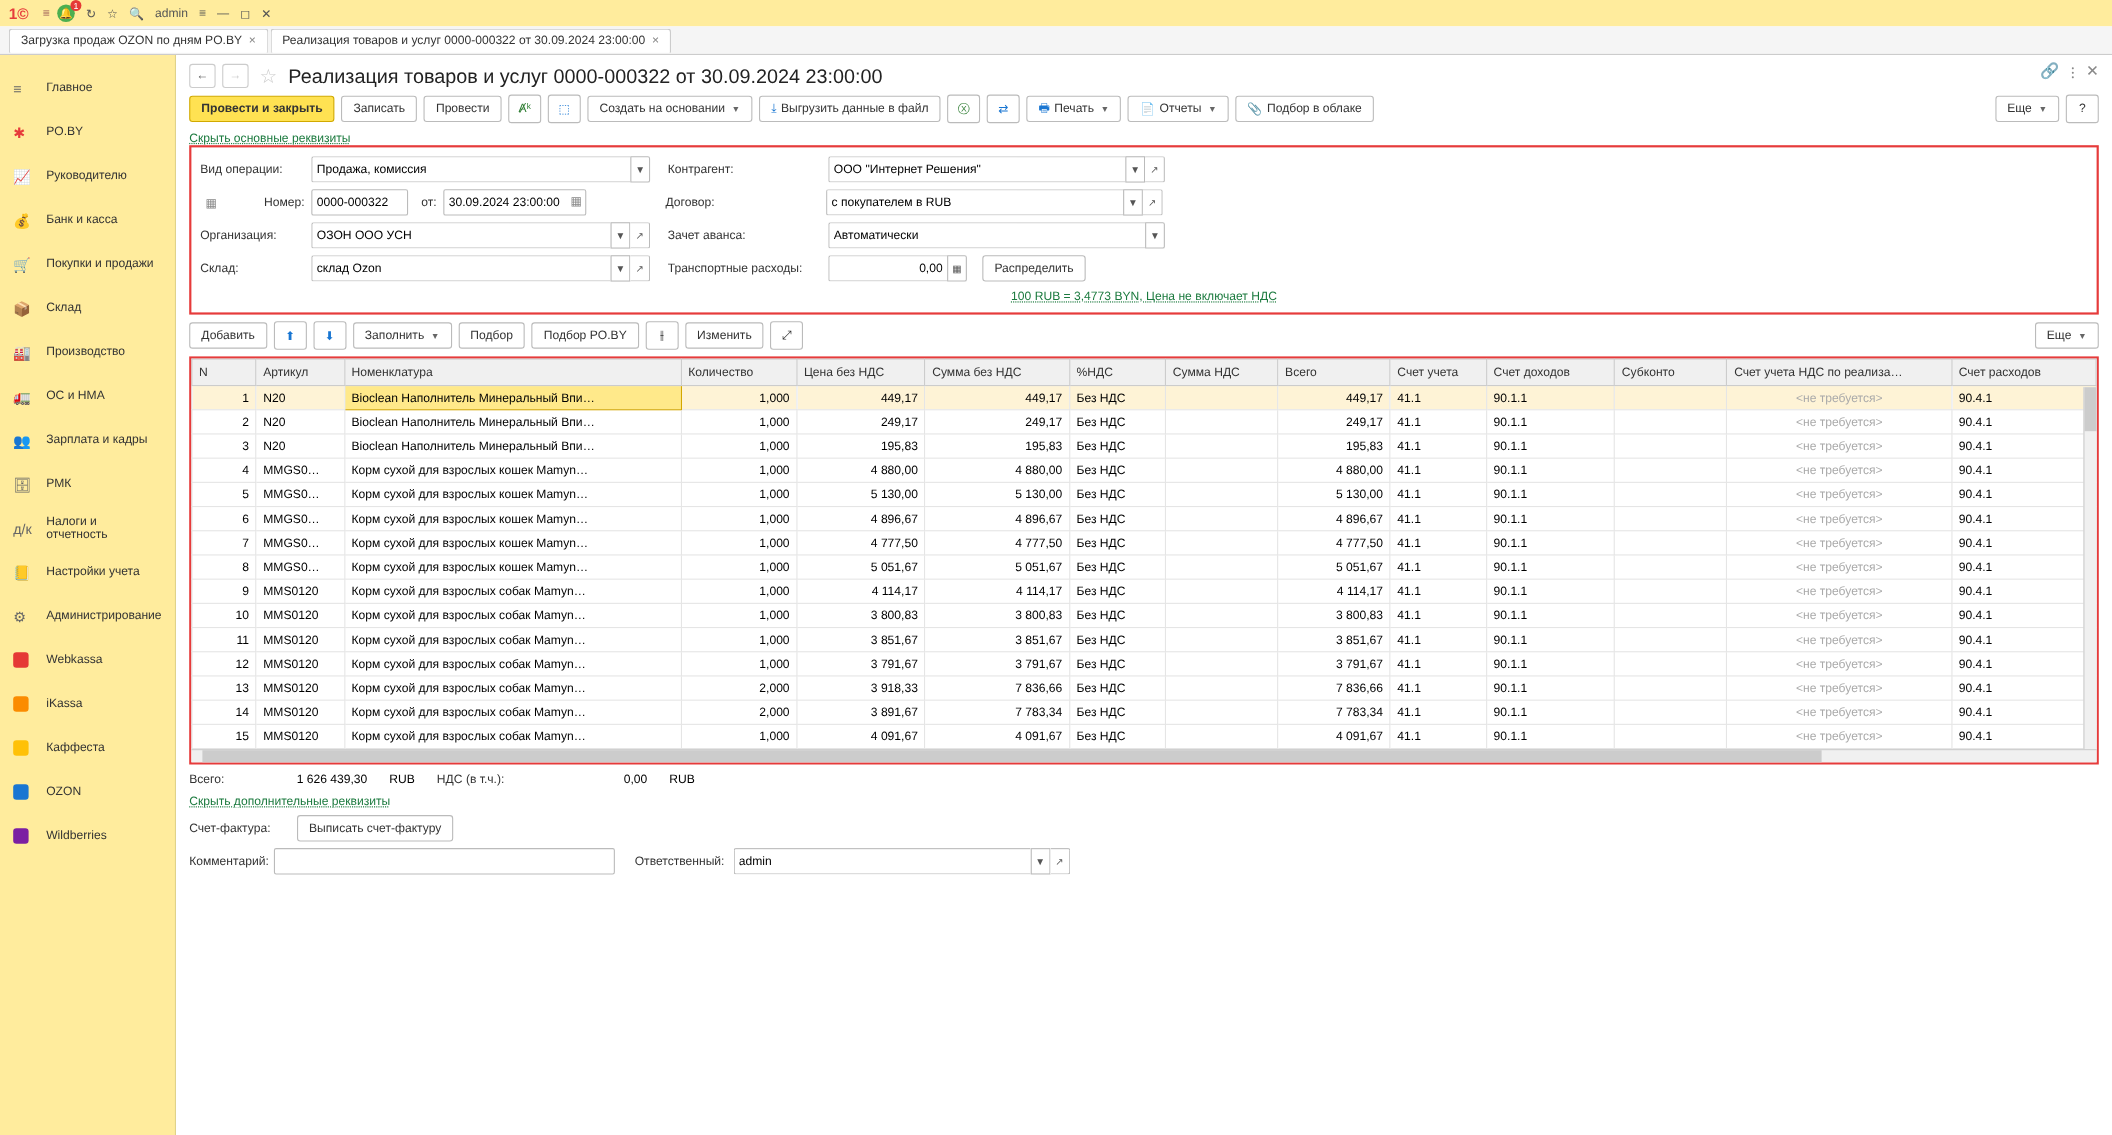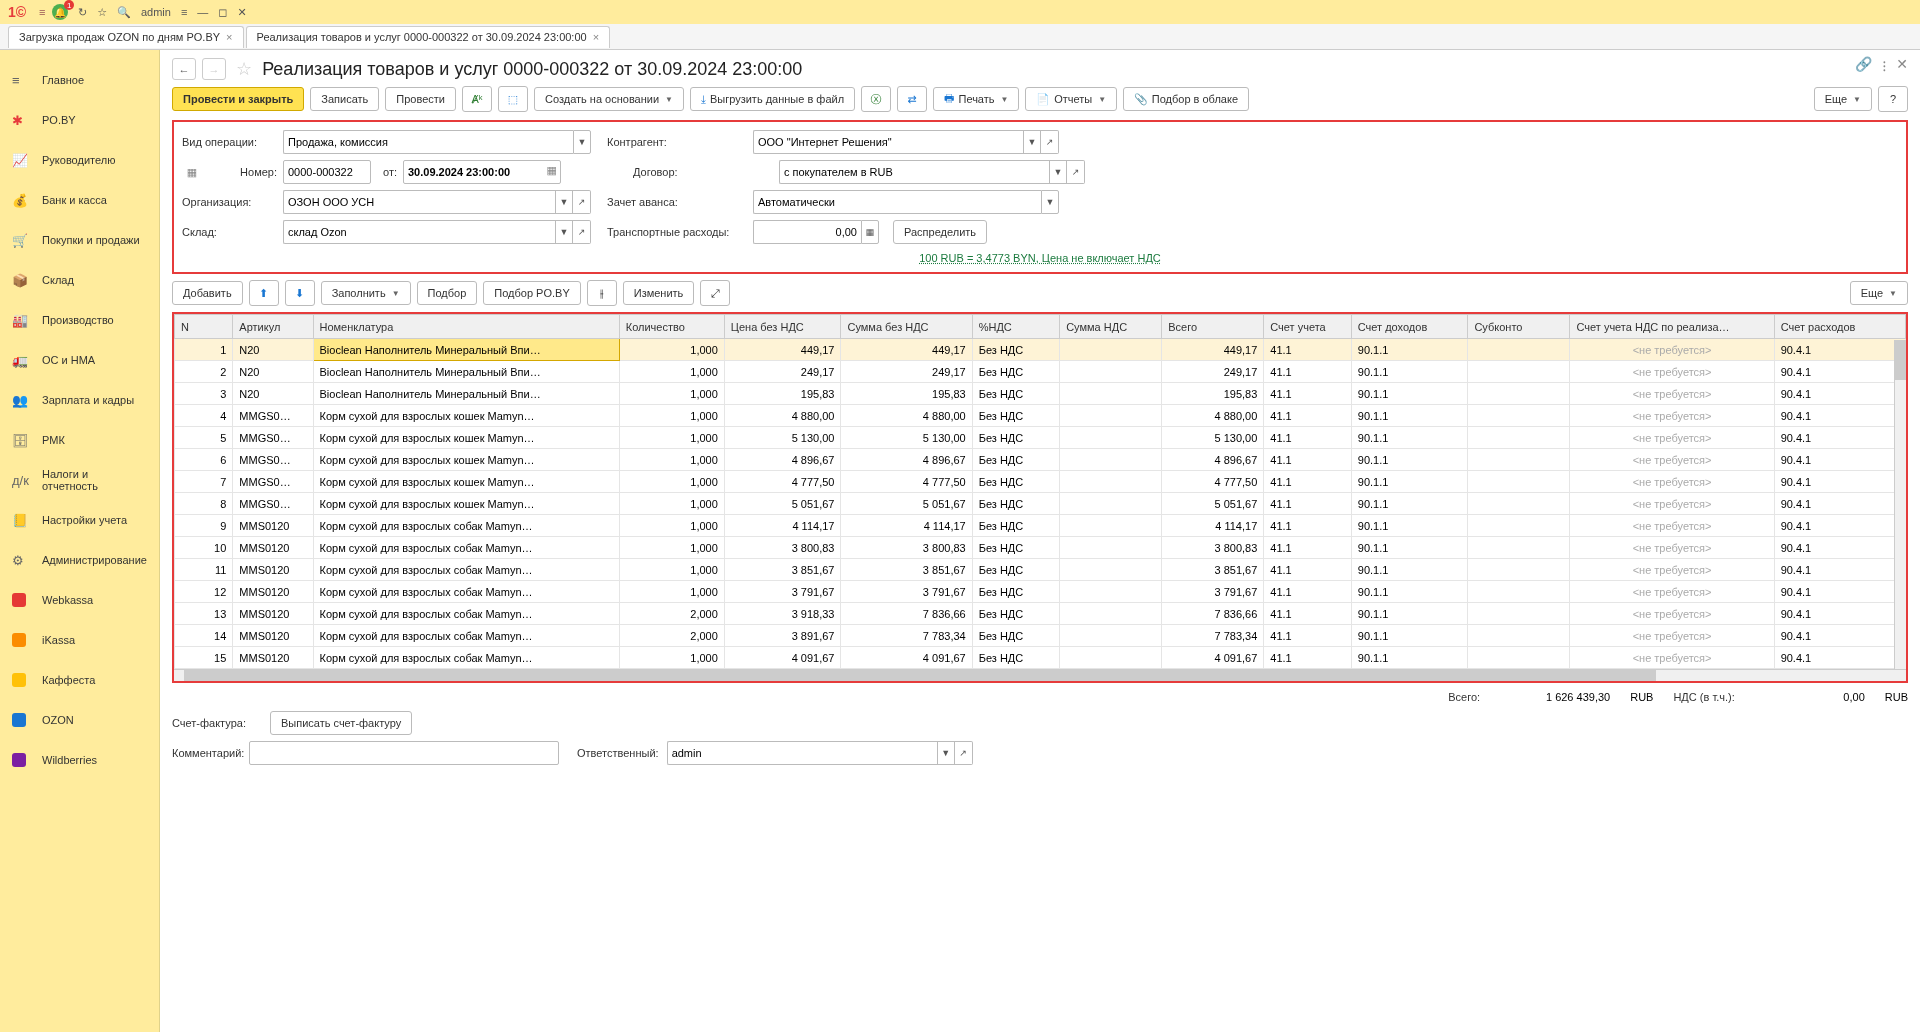--- a/index.html
+++ b/index.html
@@ -71,21 +71,21 @@
 .grid td { border: 1px solid #e5e5e5; padding: 3px 6px; height: 22px; white-space: nowrap; overflow: hidden; text-overflow: ellipsis; }
 .grid tr.selected td { background: #fef3d6; }
 .grid tr.selected td.nom-cell { background: #ffe98a; border: 1px solid #d4a700; }
 .num { text-align: right; }
 .muted { color: #aaa; text-align: center; }
 .grid-scroller { position: absolute; right: 0; top: 26px; bottom: 12px; width: 12px; background: #f0f0f0; border-left: 1px solid #ccc; }
 .grid-scroller .thumb { width: 100%; height: 40px; background: #ccc; }
 .h-scroll { height: 12px; background: #f0f0f0; border-top: 1px solid #ccc; position: relative; }
 .h-scroll .thumb { position: absolute; left: 10px; width: 85%; height: 100%; background: #ccc; }
 
-.totals { display: flex; justify-content: flex-end; gap: 20px; margin: 8px 0; align-items:center; }
+.totals { display: flex; gap: 20px; margin: 8px 0; align-items:center; }
 .totals .lbl { color: #333; }
 .totals .val { width: 110px; text-align: right; }
 
 .footer-row { display: flex; align-items: center; gap: 8px; margin-top: 6px; }
 </style>
 </head>
 <body>
 
 <div class="titlebar">
   <span class="logo">1©</span>
@@ -252,41 +252,42 @@
           <span>Подбор в облаке</span>
         </button>
       <div class="toolbar-spacer"></div>
       <button class="btn">
           <span>Еще</span>
           <span class="caret">▼</span>
         </button>
       <button class="btn icon-only">?</button>
     </div>
 
+    <div><span class="link">Скрыть основные реквизиты</span></div>
 
     <div class="form-area">
       <div class="form-row">
         <span class="form-label col1-label">Вид операции:</span>
         <div class="combo">
             <input class="input" style="width: 290px;" value="Продажа, комиссия">
             <div class="combo-btn last">▼</div>
           </div>
         <span class="form-label col2-label">Контрагент:</span>
         <div class="combo">
             <input class="input" style="width: 270px;" value="ООО &quot;Интернет Решения&quot;">
             <div class="combo-btn">▼</div>
             <div class="combo-btn last">↗</div>
           </div>
       </div>
       <div class="form-row">
         <span style="width:20px;text-align:center;color:#888">▦</span>
         <span class="form-label" style="width:69px;text-align:right">Номер:</span>
         <input class="input" style="width: 88px;" value="0000-000322">
         <span class="form-label" style="margin-left:6px">от:</span>
-        <div class="date-wrap"><input class="input" style="width: 158px; font-weight: bold;" value="30.09.2024 23:00:00"><span class="cal-icon">▦</span></div>
+        <div class="date-wrap"><input class="input" style="width: 130px;" value="30.09.2024 23:00:00"><span class="cal-icon">▦</span></div>
         <span class="form-label col2-label" style="margin-left:66px">Договор:</span>
         <div class="combo">
             <input class="input" style="width: 270px;" value="с покупателем в RUB">
             <div class="combo-btn">▼</div>
             <div class="combo-btn last">↗</div>
           </div>
       </div>
       <div class="form-row">
         <span class="form-label col1-label">Организация:</span>
         <div class="combo">
@@ -615,20 +616,21 @@
 
     <div class="totals">
       <span class="lbl">Всего:</span>
       <span class="val">1 626 439,30</span>
       <span>RUB</span>
       <span class="lbl">НДС (в т.ч.):</span>
       <span class="val">0,00</span>
       <span>RUB</span>
     </div>
 
+    <div><span class="link">Скрыть дополнительные реквизиты</span></div>
     <div class="footer-row">
       <span class="form-label">Счет-фактура:</span>
       <button class="btn" style="margin-left:16px">Выписать счет-фактуру</button>
     </div>
     <div class="footer-row">
       <span class="form-label" style="width:69px">Комментарий:</span>
       <input class="input" style="width: 310px;">
       <span class="form-label" style="margin-left:10px">Ответственный:</span>
       <div class="combo">
           <input class="input" style="width: 270px;" value="admin">

